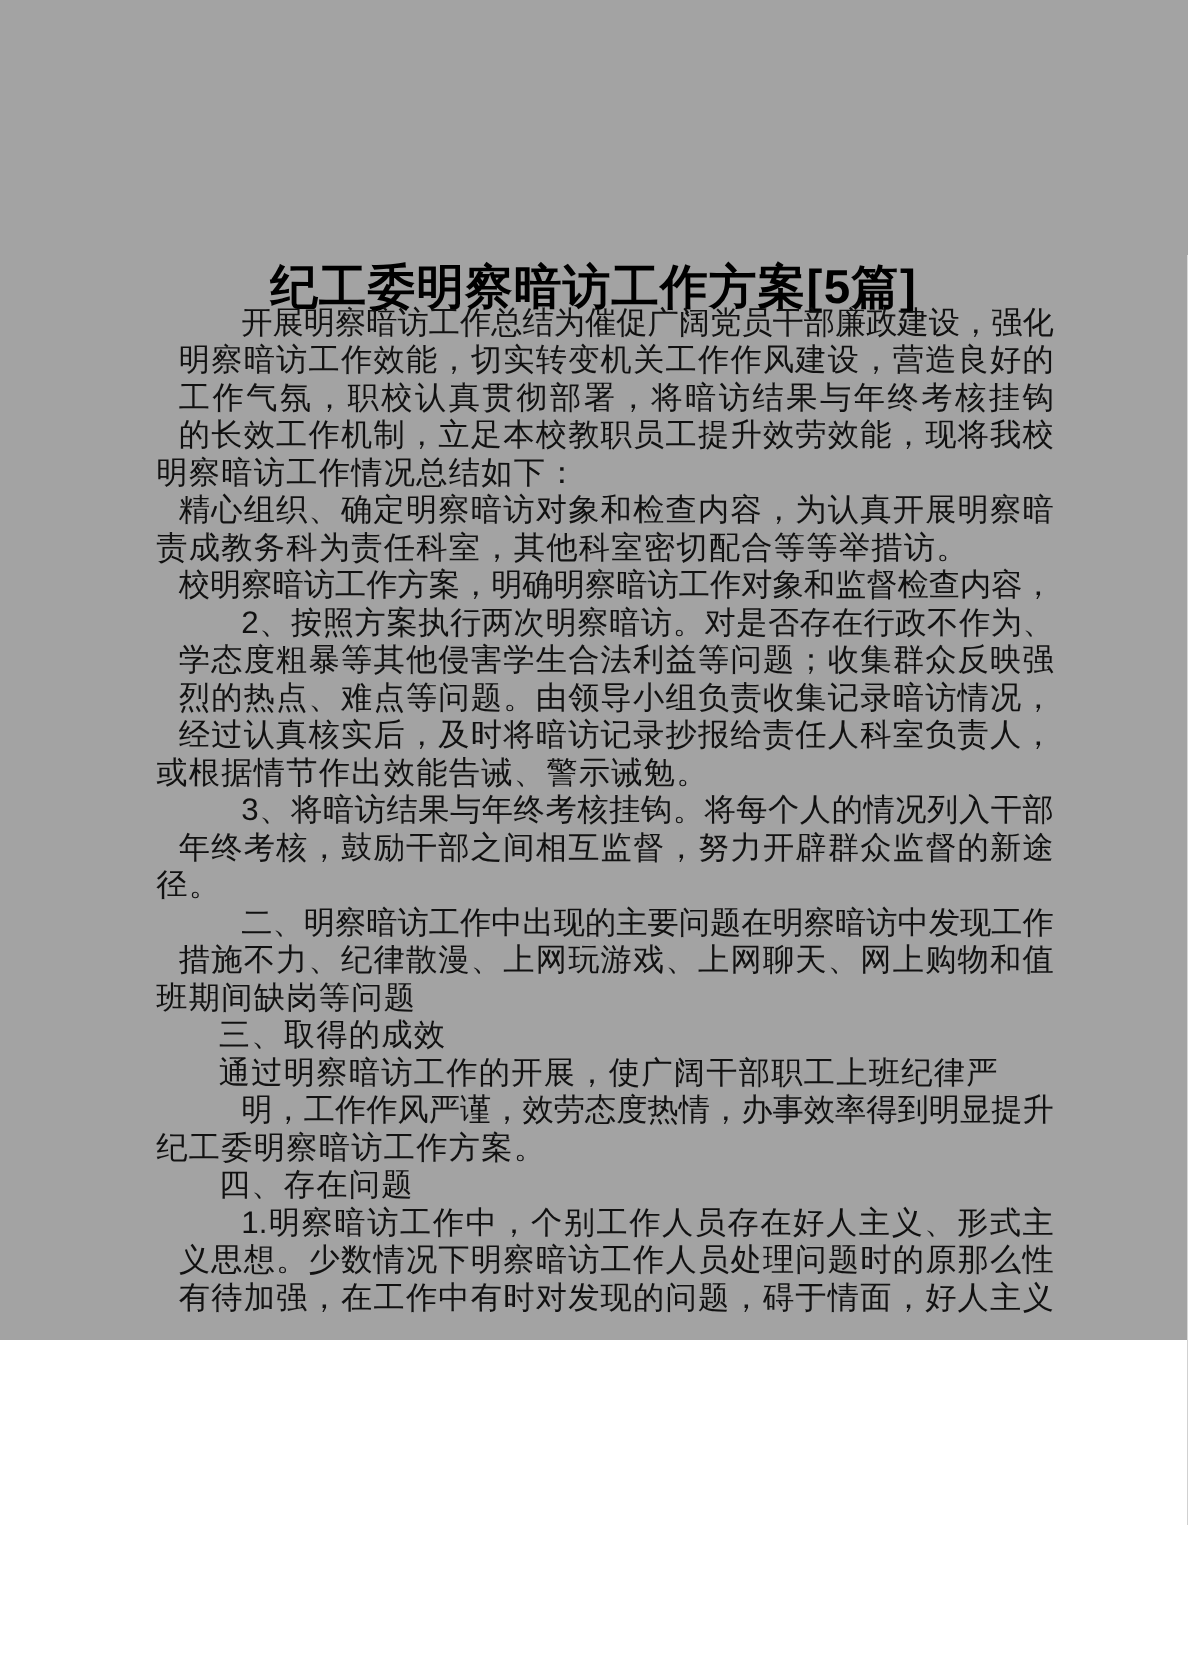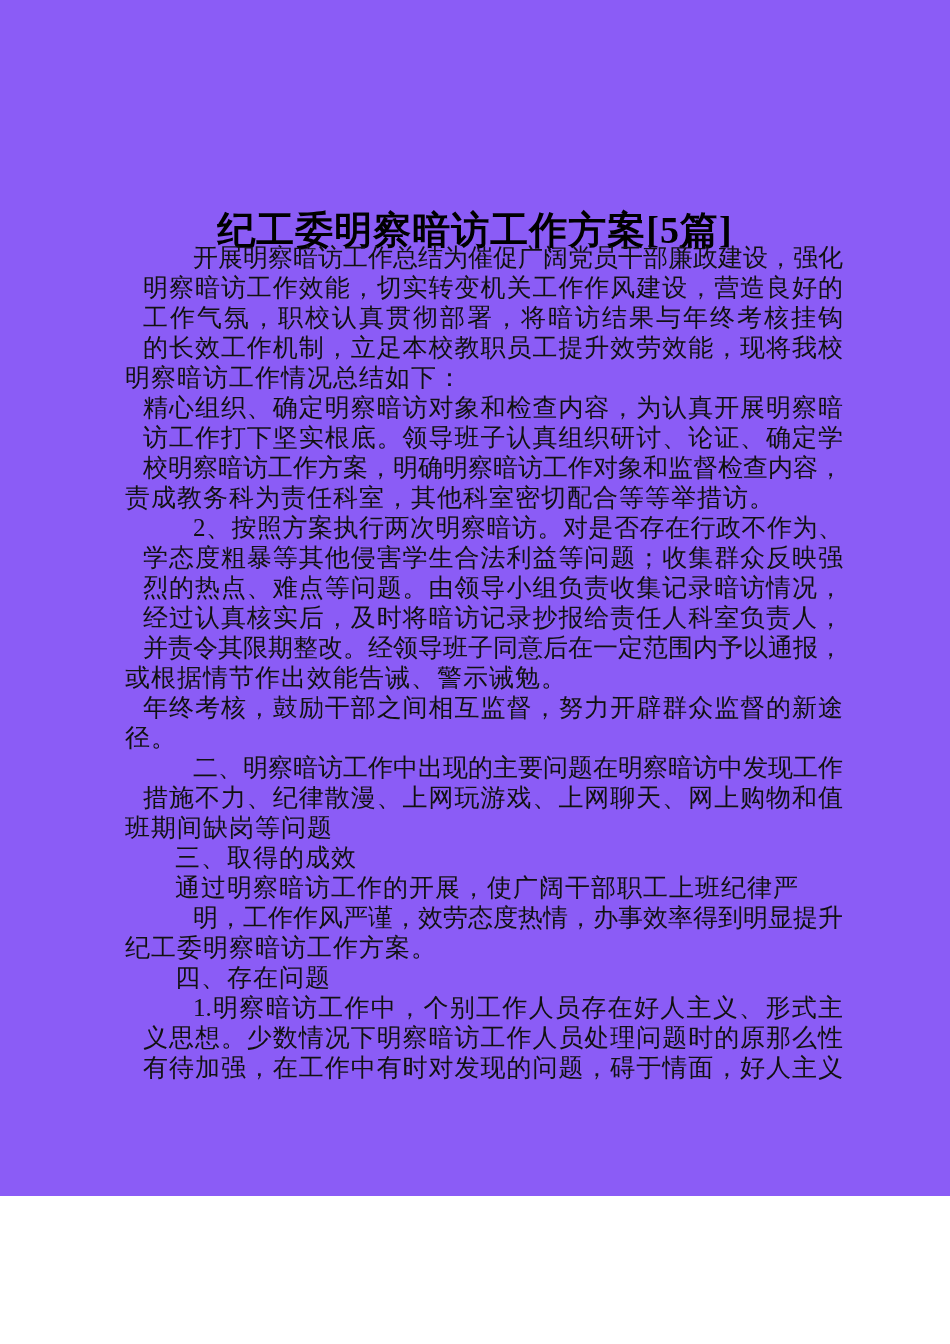--- a/index.html
+++ b/index.html
@@ -3,24 +3,24 @@
 <meta charset="utf-8">
 <style>
   html, body {
     margin: 0;
     padding: 0;
     background: #ffffff;
   }
   .page {
     position: relative;
     width: 950px;
-    height: 1196px;
-    background: #8b5cf6;
+    height: 1072px;
+    background: #a3a3a3;
     overflow: hidden;
-    font-family: Liberation Serif, serif;
+    font-family: Liberation Sans, sans-serif;
     color: #000000;
   }
   .doc-title {
     position: absolute;
     top: 181px;
     left: 0;
     width: 950px;
     text-align: center;
     font-size: 38px;
     line-height: 48px;
@@ -69,29 +69,28 @@
 <div class="page">
   <h1 class="doc-title">纪工委明察暗访工作方案[5篇]</h1>
 
   <div class="doc-body">
       <div class="body-line indent justify">开展明察暗访工作总结为催促广阔党员干部廉政建设，强化</div>
       <div class="body-line justify">明察暗访工作效能，切实转变机关工作作风建设，营造良好的</div>
       <div class="body-line justify">工作气氛，职校认真贯彻部署，将暗访结果与年终考核挂钩</div>
       <div class="body-line justify">的长效工作机制，立足本校教职员工提升效劳效能，现将我校</div>
       <div class="body-line">明察暗访工作情况总结如下：</div>
       <div class="body-line justify">精心组织、确定明察暗访对象和检查内容，为认真开展明察暗</div>
-      <div class="body-line justify">访工作打下坚实根底。领导班子认真组织研讨、论证、确定学</div>
+      <div class="body-line">责成教务科为责任科室，其他科室密切配合等等举措访。</div>
       <div class="body-line justify">校明察暗访工作方案，明确明察暗访工作对象和监督检查内容，</div>
-      <div class="body-line">责成教务科为责任科室，其他科室密切配合等等举措访。</div>
       <div class="body-line indent justify">2、按照方案执行两次明察暗访。对是否存在行政不作为、</div>
       <div class="body-line justify">学态度粗暴等其他侵害学生合法利益等问题；收集群众反映强</div>
       <div class="body-line justify">烈的热点、难点等问题。由领导小组负责收集记录暗访情况，</div>
       <div class="body-line justify">经过认真核实后，及时将暗访记录抄报给责任人科室负责人，</div>
-      <div class="body-line justify">并责令其限期整改。经领导班子同意后在一定范围内予以通报，</div>
       <div class="body-line">或根据情节作出效能告诫、警示诫勉。</div>
+      <div class="body-line indent justify">3、将暗访结果与年终考核挂钩。将每个人的情况列入干部</div>
       <div class="body-line justify">年终考核，鼓励干部之间相互监督，努力开辟群众监督的新途</div>
       <div class="body-line">径。</div>
       <div class="body-line indent justify">二、明察暗访工作中出现的主要问题在明察暗访中发现工作</div>
       <div class="body-line justify">措施不力、纪律散漫、上网玩游戏、上网聊天、网上购物和值</div>
       <div class="body-line">班期间缺岗等问题</div>
       <div class="body-line indent">三、取得的成效</div>
       <div class="body-line indent">通过明察暗访工作的开展，使广阔干部职工上班纪律严</div>
       <div class="body-line indent justify">明，工作作风严谨，效劳态度热情，办事效率得到明显提升</div>
       <div class="body-line">纪工委明察暗访工作方案。</div>
       <div class="body-line indent">四、存在问题</div>

